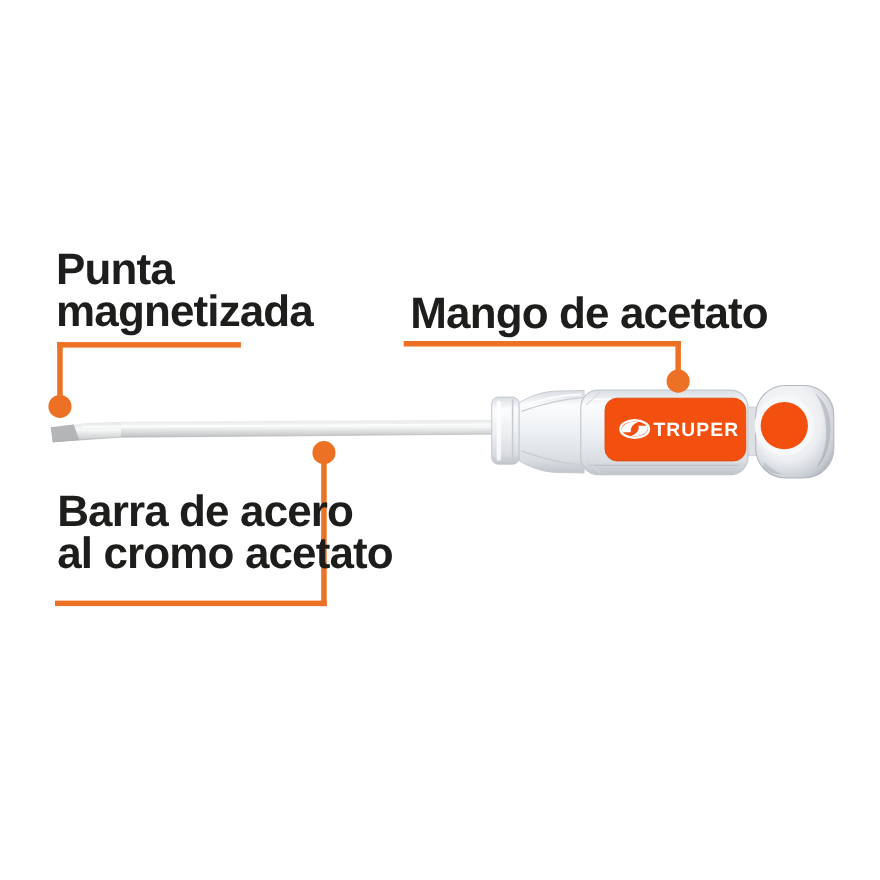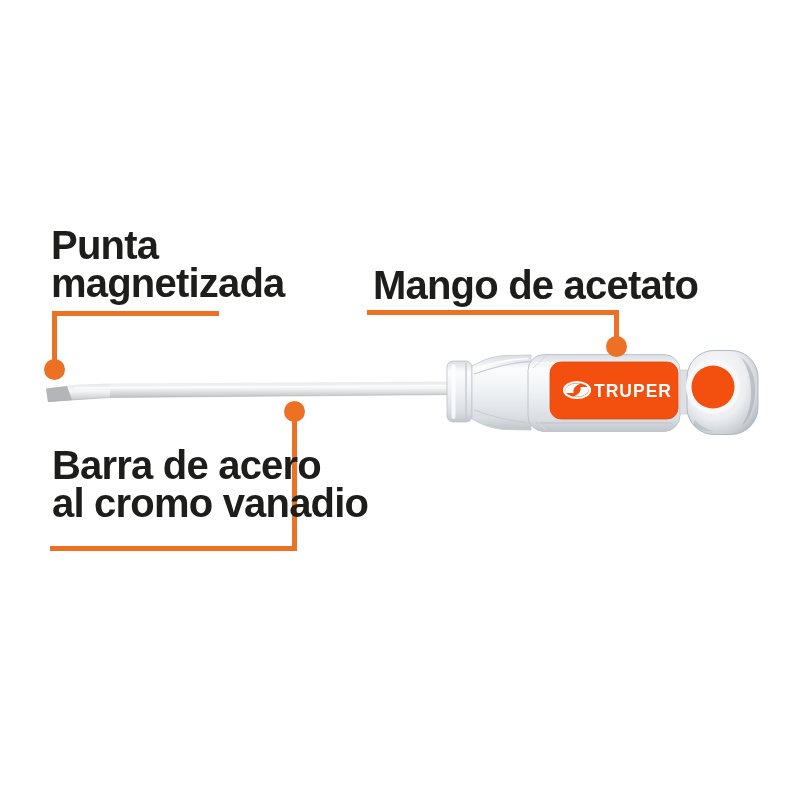--- a/index.html
+++ b/index.html
@@ -111,16 +111,16 @@
   <div class="label" style="left:373px;top:266px;">Mango de acetato</div>
   <div class="leader" style="left:367px;top:310px;width:252px;height:5px;"></div>
   <div class="leader" style="left:614px;top:310px;width:5px;height:31px;"></div>
   <div class="dot" style="left:606px;top:336px;"></div>
 
   <div class="dot" style="left:284px;top:401px;"></div>
   <div class="leader" style="left:292px;top:418px;width:5px;height:133px;"></div>
   <div class="leader" style="left:50px;top:546px;width:247px;height:5px;"></div>
   <div class="label" style="left:52px;top:446px;">
     <div>Barra de acero</div>
-    <div>al cromo vanadio</div>
+    <div>al cromo acetato</div>
   </div>
 
 </div>
 
 </body></html>

